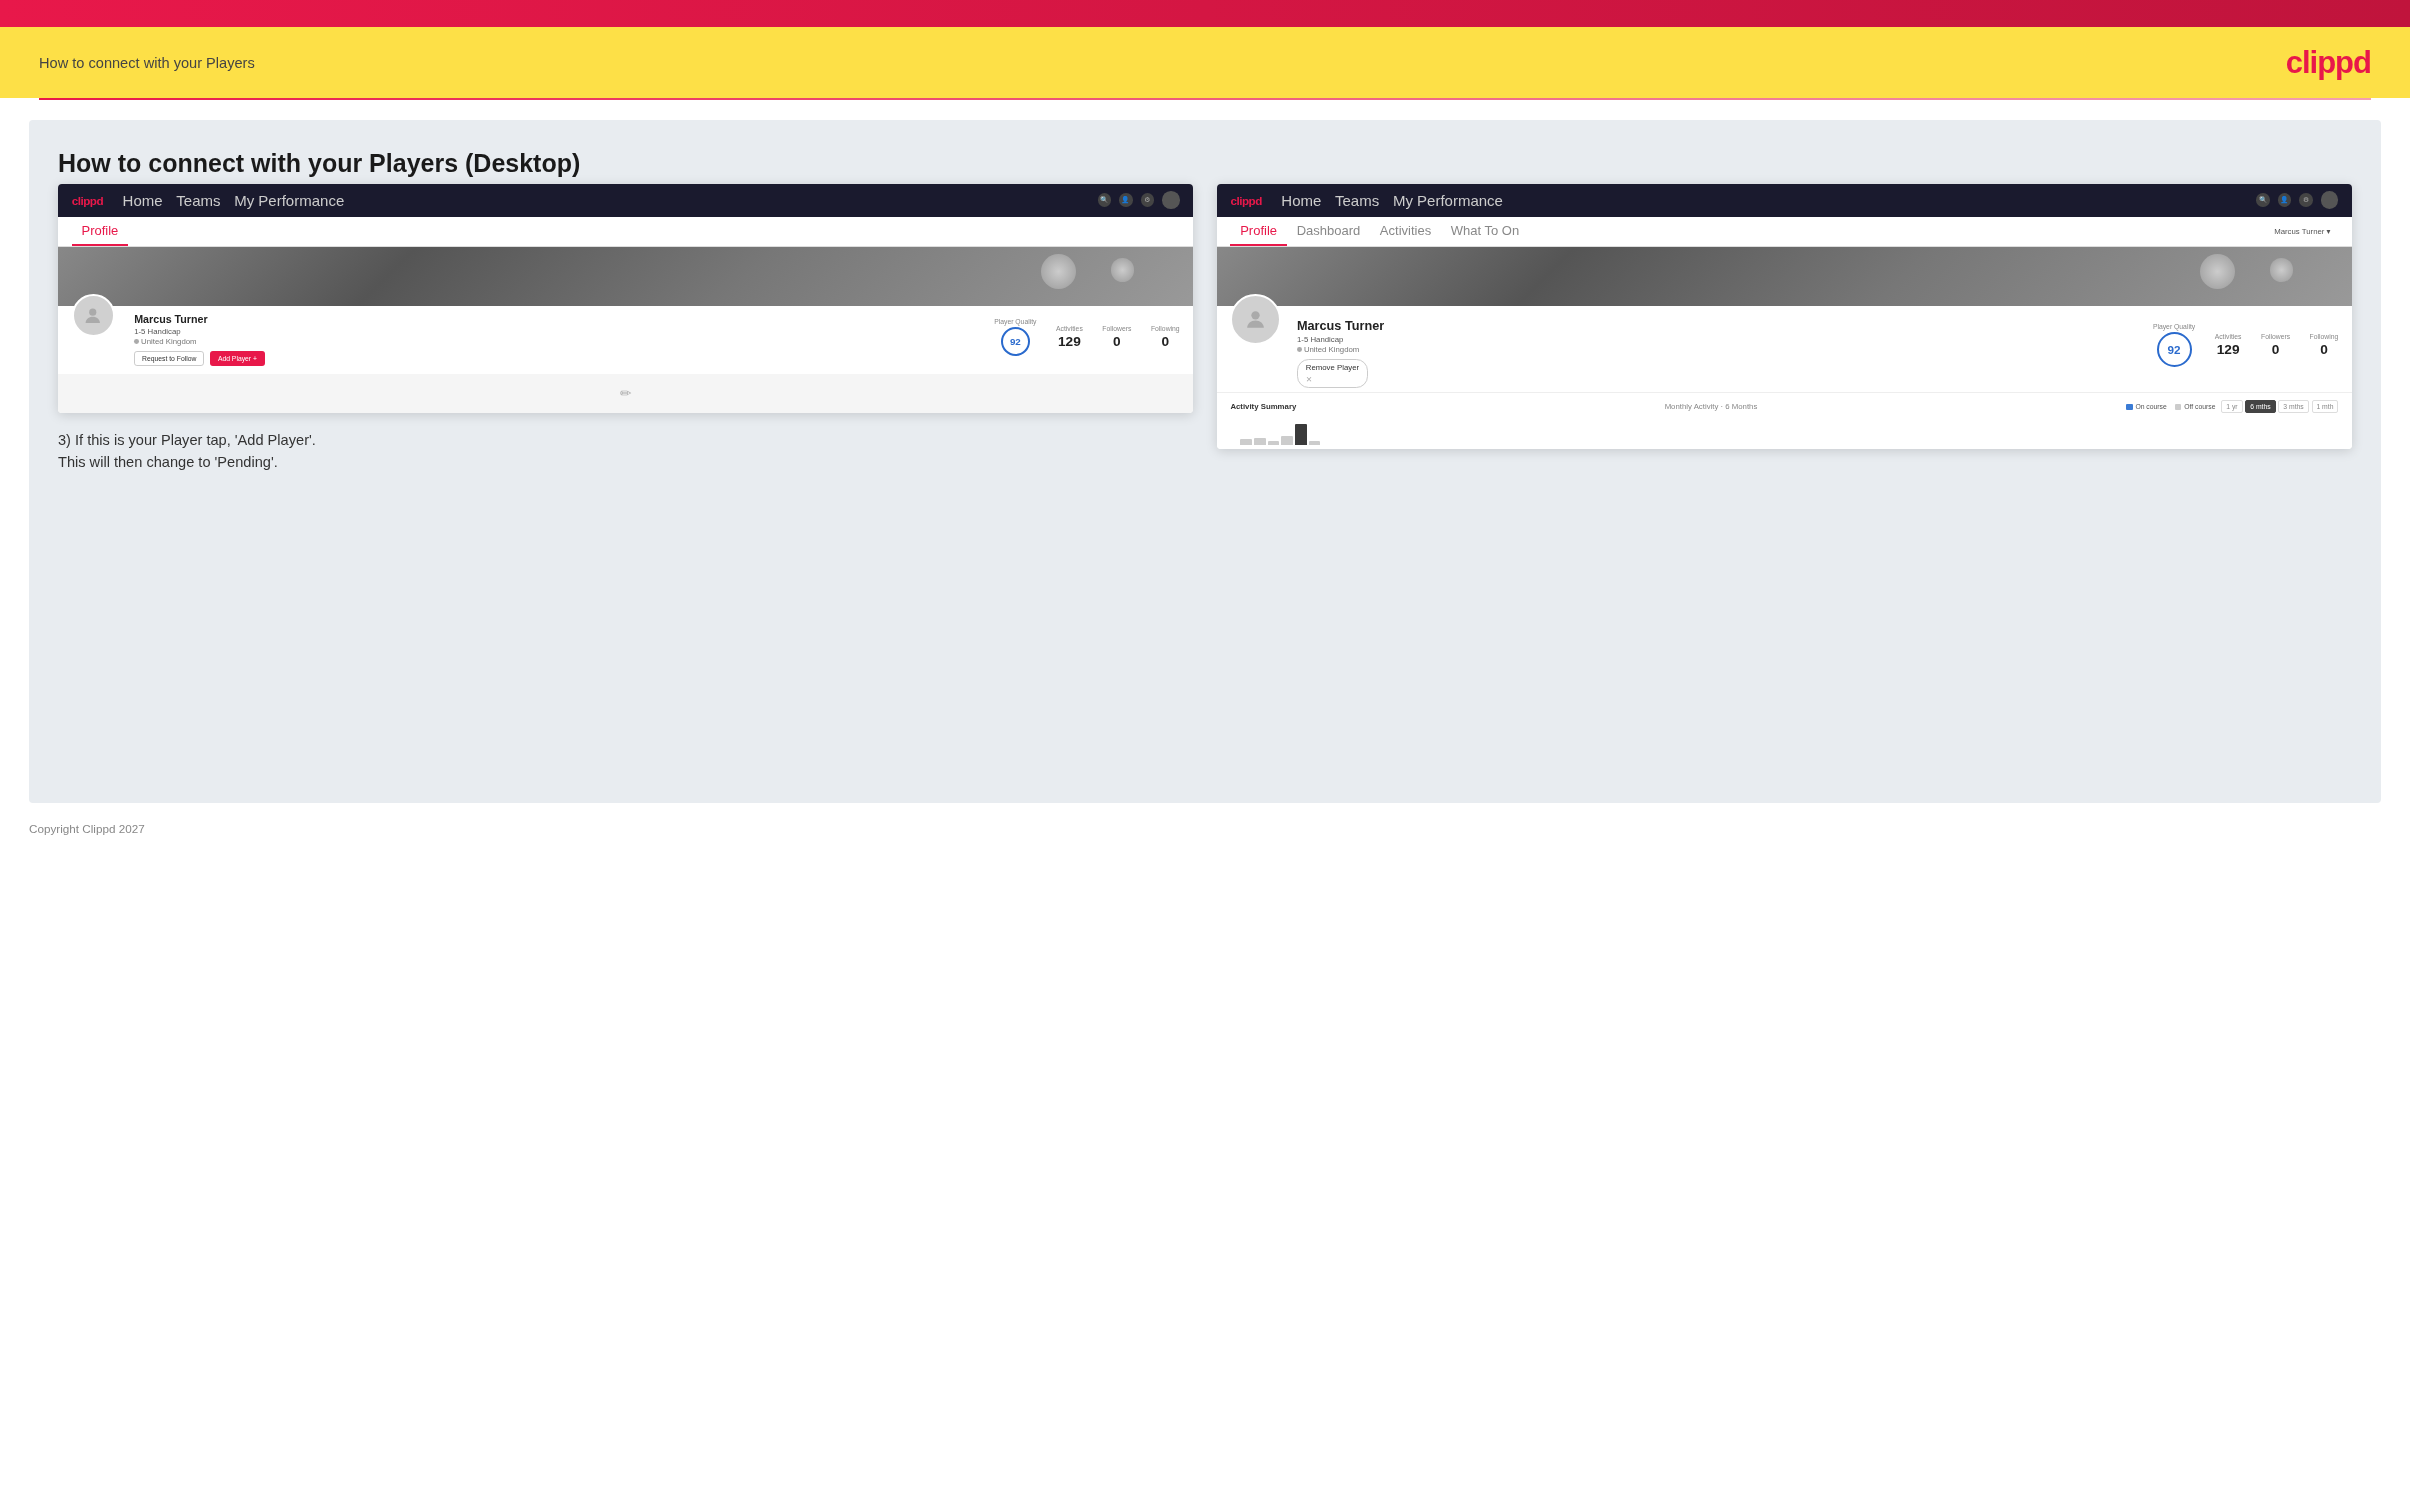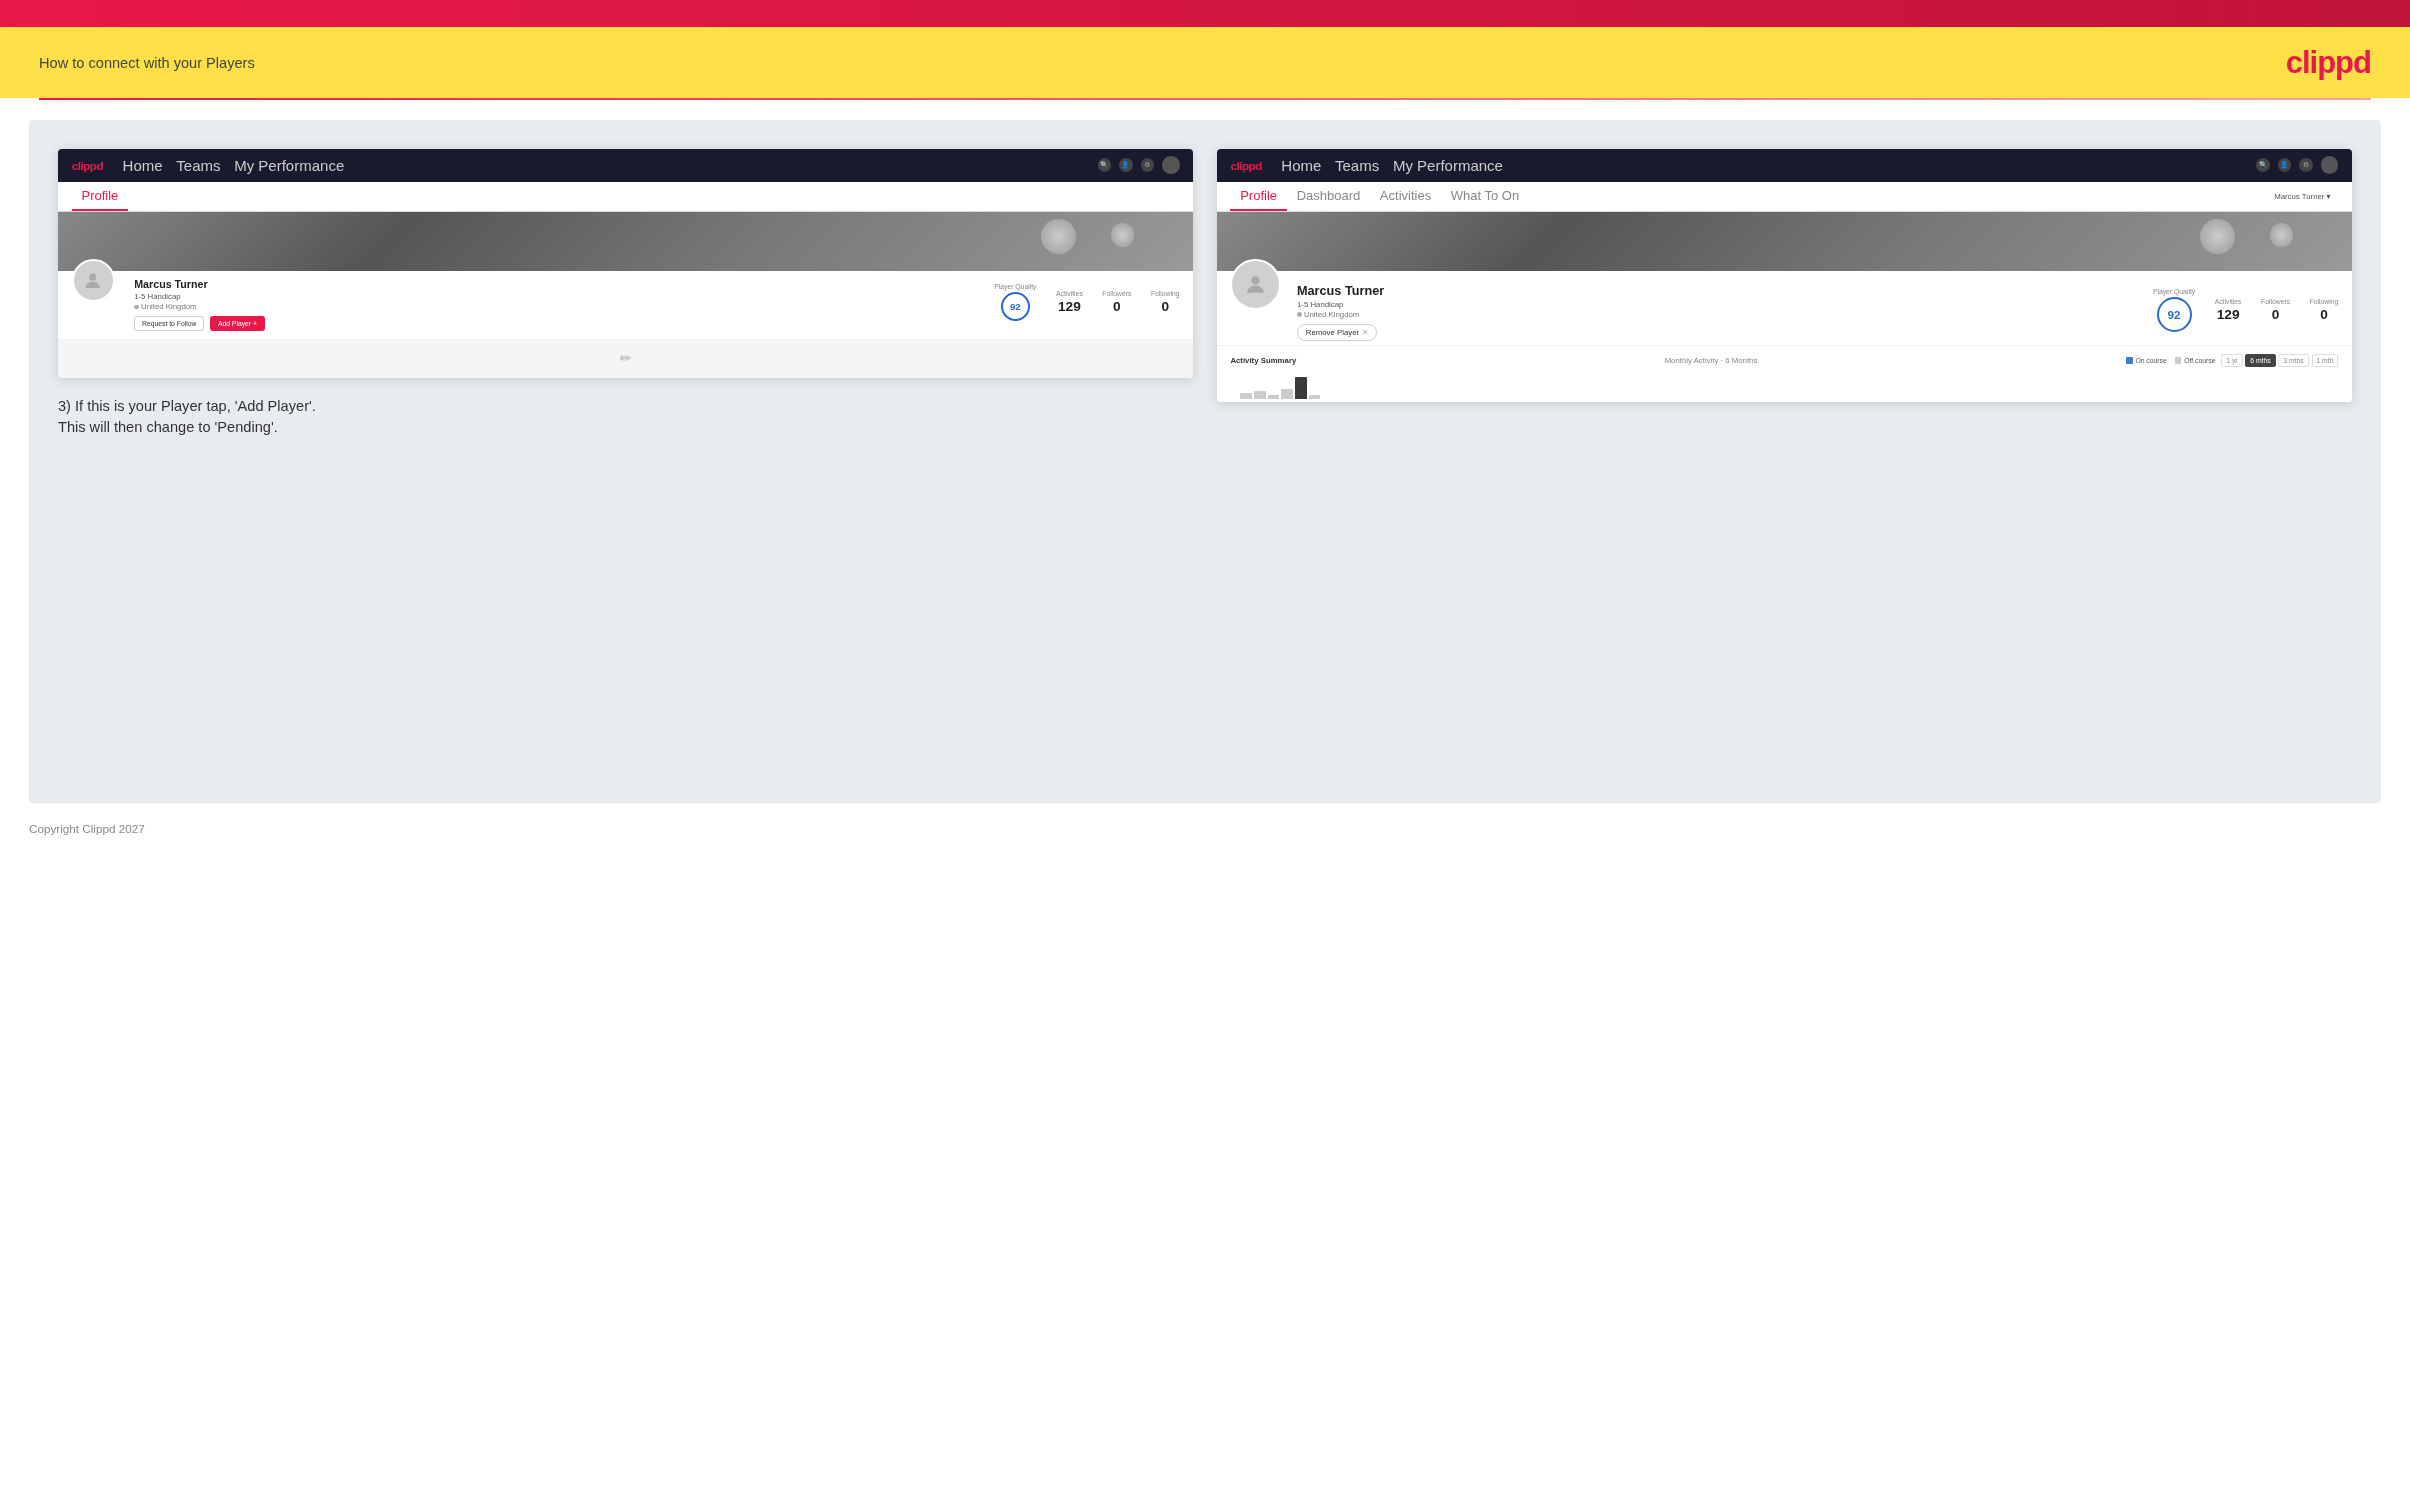--- a/index.html
+++ b/index.html
@@ -332,20 +332,21 @@
       border: 1px solid #ccc;
       border-radius: 11.7px;
       font-size: 7.8px;
       padding: 2.9px 7.8px;
       cursor: pointer;
       color: #333;
       display: flex;
       align-items: flex-start;
       gap: 2.9px;
       margin-top: 4.9px;
+      flex-direction: column;
     }
 
     .activity-summary {
       background: #fff;
       padding: 7.8px 13.7px 3.9px;
       border-top: 1px solid #eee;
     }
 
     .activity-header {
       display: flex;
@@ -456,20 +457,21 @@
 
 <div class="page-header">
   <span class="page-title">How to connect with your Players</span>
   <span class="logo-text">clippd</span>
 </div>
 
 <div class="divider"></div>
 
 <div class="main-content">
 
+  <h1 class="main-heading">How to connect with your Players (Desktop)</h1>
 
   <div class="screenshots-row">
 
     <div class="screenshot-col">
       <div class="app-screenshot">
 
         <div class="app-nav">
           <span class="app-logo">clippd</span>
           <div class="nav-items">
             <span class="nav-item">Home</span>

